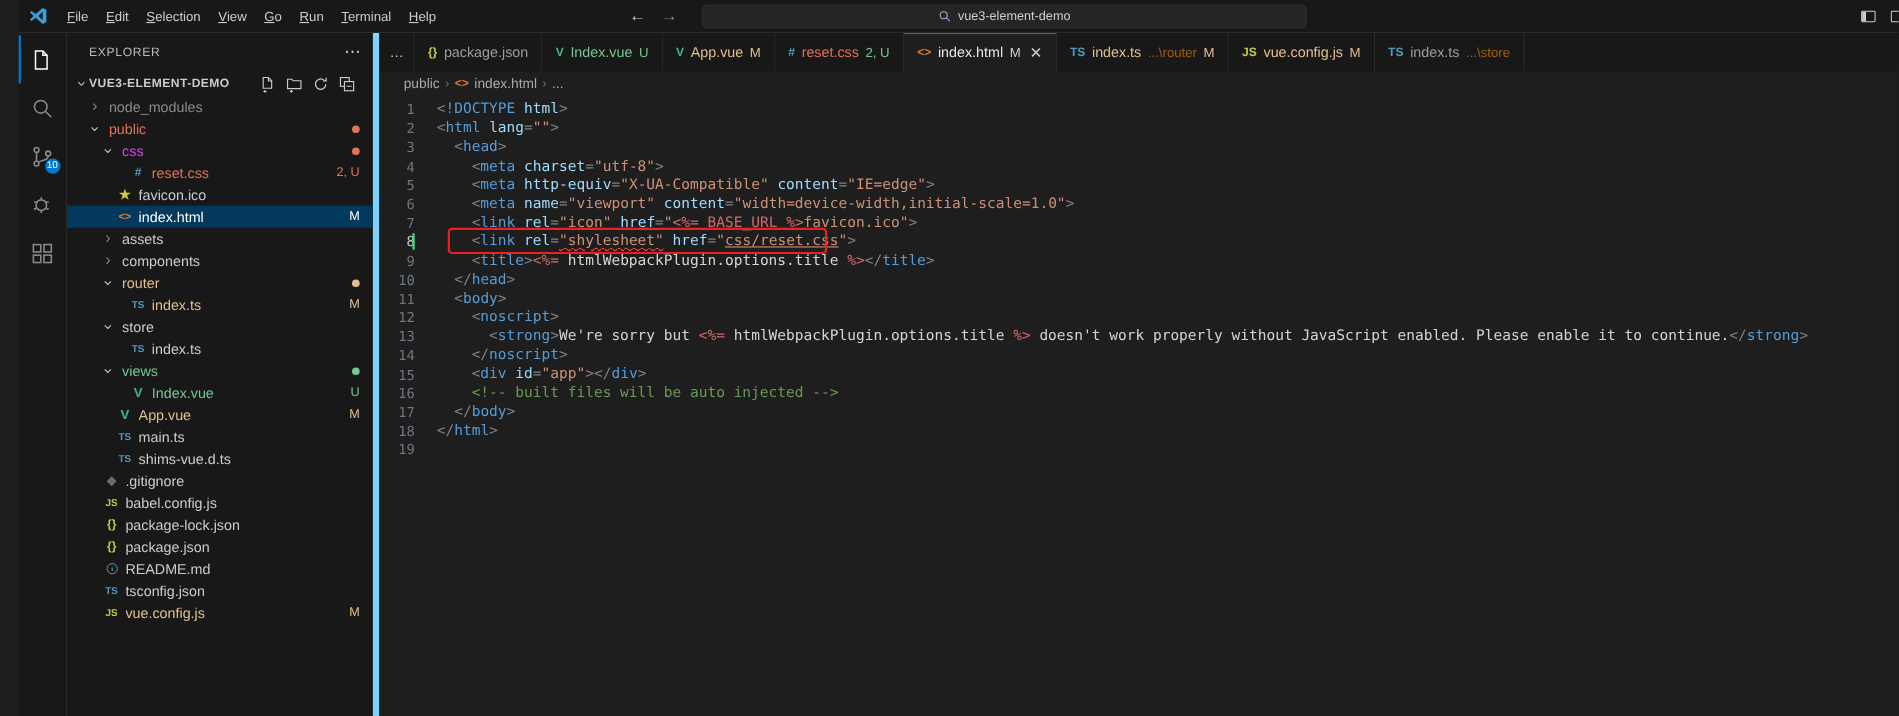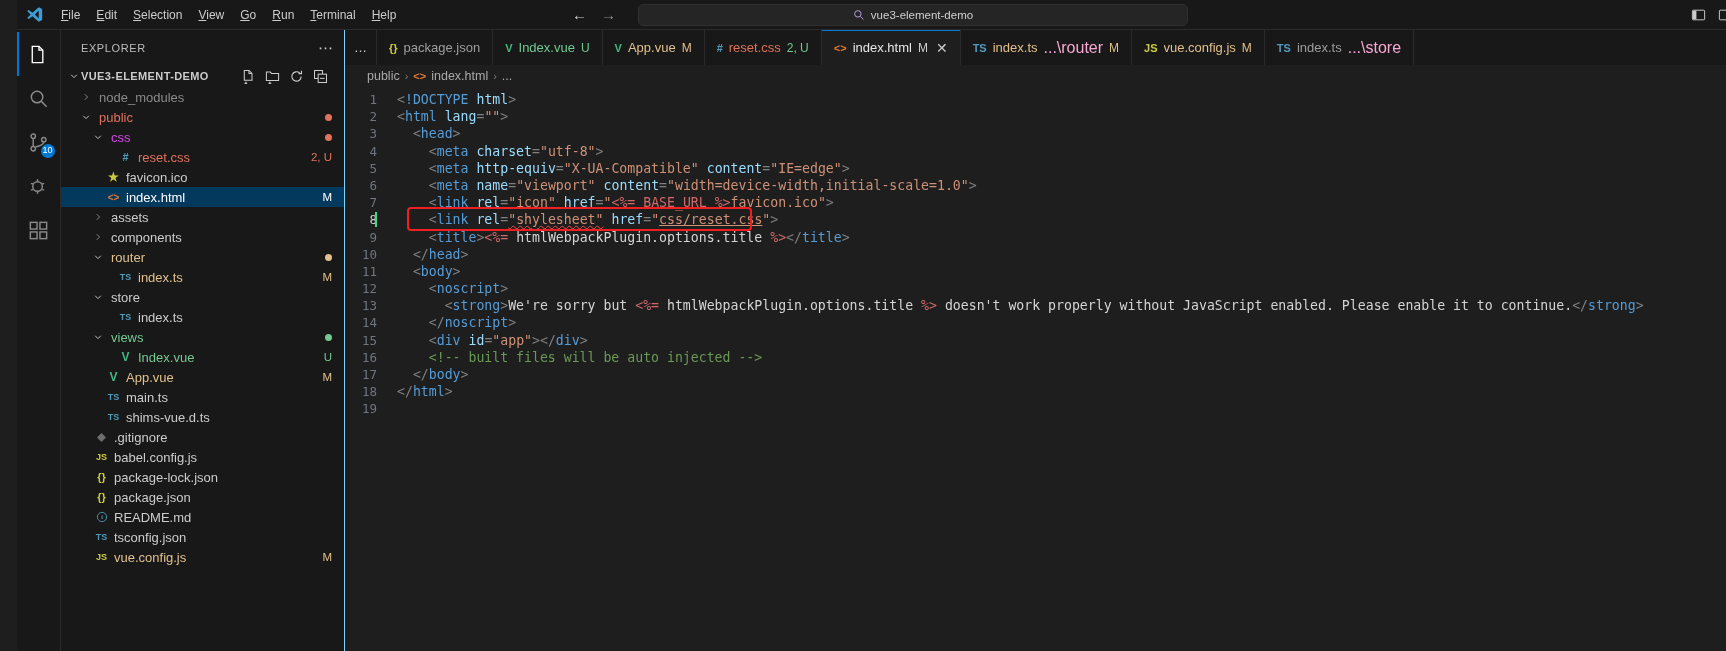--- a/index.html
+++ b/index.html
@@ -69,21 +69,21 @@
   .badge {
     position: absolute; right: 6px; bottom: 6px;
     background: #0078d4; color: #fff; font-size: 9px; line-height: 13px;
     min-width: 14px; height: 14px; border-radius: 7px; text-align: center;
     font-family: "Liberation Sans", sans-serif;
   }
 
   
   .sidebar {
     width: 284px; flex: 0 0 284px; background: #181818;
-    display: flex; flex-direction: column; border-right: 1px solid #7dd3fc;
+    display: flex; flex-direction: column; border-right: 6px solid #7dd3fc;
     overflow: hidden;
   }
   .sb-header {
     height: 35px; display: flex; align-items: center; justify-content: space-between;
     padding: 0 10px 0 20px;
   }
   .sb-title { font-size: 11px; letter-spacing: .6px; color: #bbbbbb; text-transform: uppercase; }
   .sb-dots { color: #cccccc; font-size: 15px; letter-spacing: 1px; line-height: 1; cursor: pointer; }
 
   .tree { flex: 1 1 auto; overflow: hidden; font-size: 13px; }
@@ -111,21 +111,21 @@
   .tab {
     display: flex; align-items: center; gap: 6px; padding: 0 12px;
     background: #181818; border-right: 1px solid #2b2b2b;
     font-size: 13px; color: #9d9d9d; white-space: nowrap; position: relative; cursor: pointer;
     max-width: 260px;
   }
   .tab.active { background: #1e1e1e; color: #e7e7e7; }
   .tab.active::before { content: ""; position: absolute; left: 0; right: 0; top: 0; height: 1px; background: #0078d4; }
   .tab .ti { font-size: 11px; font-weight: bold; display: flex; align-items: center; }
   .tab .tname { overflow: hidden; text-overflow: ellipsis; }
-  .tab .tsub { color: #f9a8d4; font-size: 16px; }
+  .tab .tsub { color: #a16207; font-size: 12px; }
   .tab .tmod { color: #cfcfcf; font-size: 12px; }
   .tab .tmod.u { color: #73c991; }
   .tab .tmod.warn { color: #e2c08d; }
   .tab .tclose { font-size: 14px; color: #cccccc; margin-left: 2px; line-height: 1; }
 
   .breadcrumb {
     height: 22px; flex: 0 0 22px; display: flex; align-items: center;
     padding-left: 22px; gap: 5px; font-size: 12.5px; color: #a9a9a9; background: #1e1e1e;
   }
   .bc-sep { color: #7a7a7a; font-size: 11px; }

